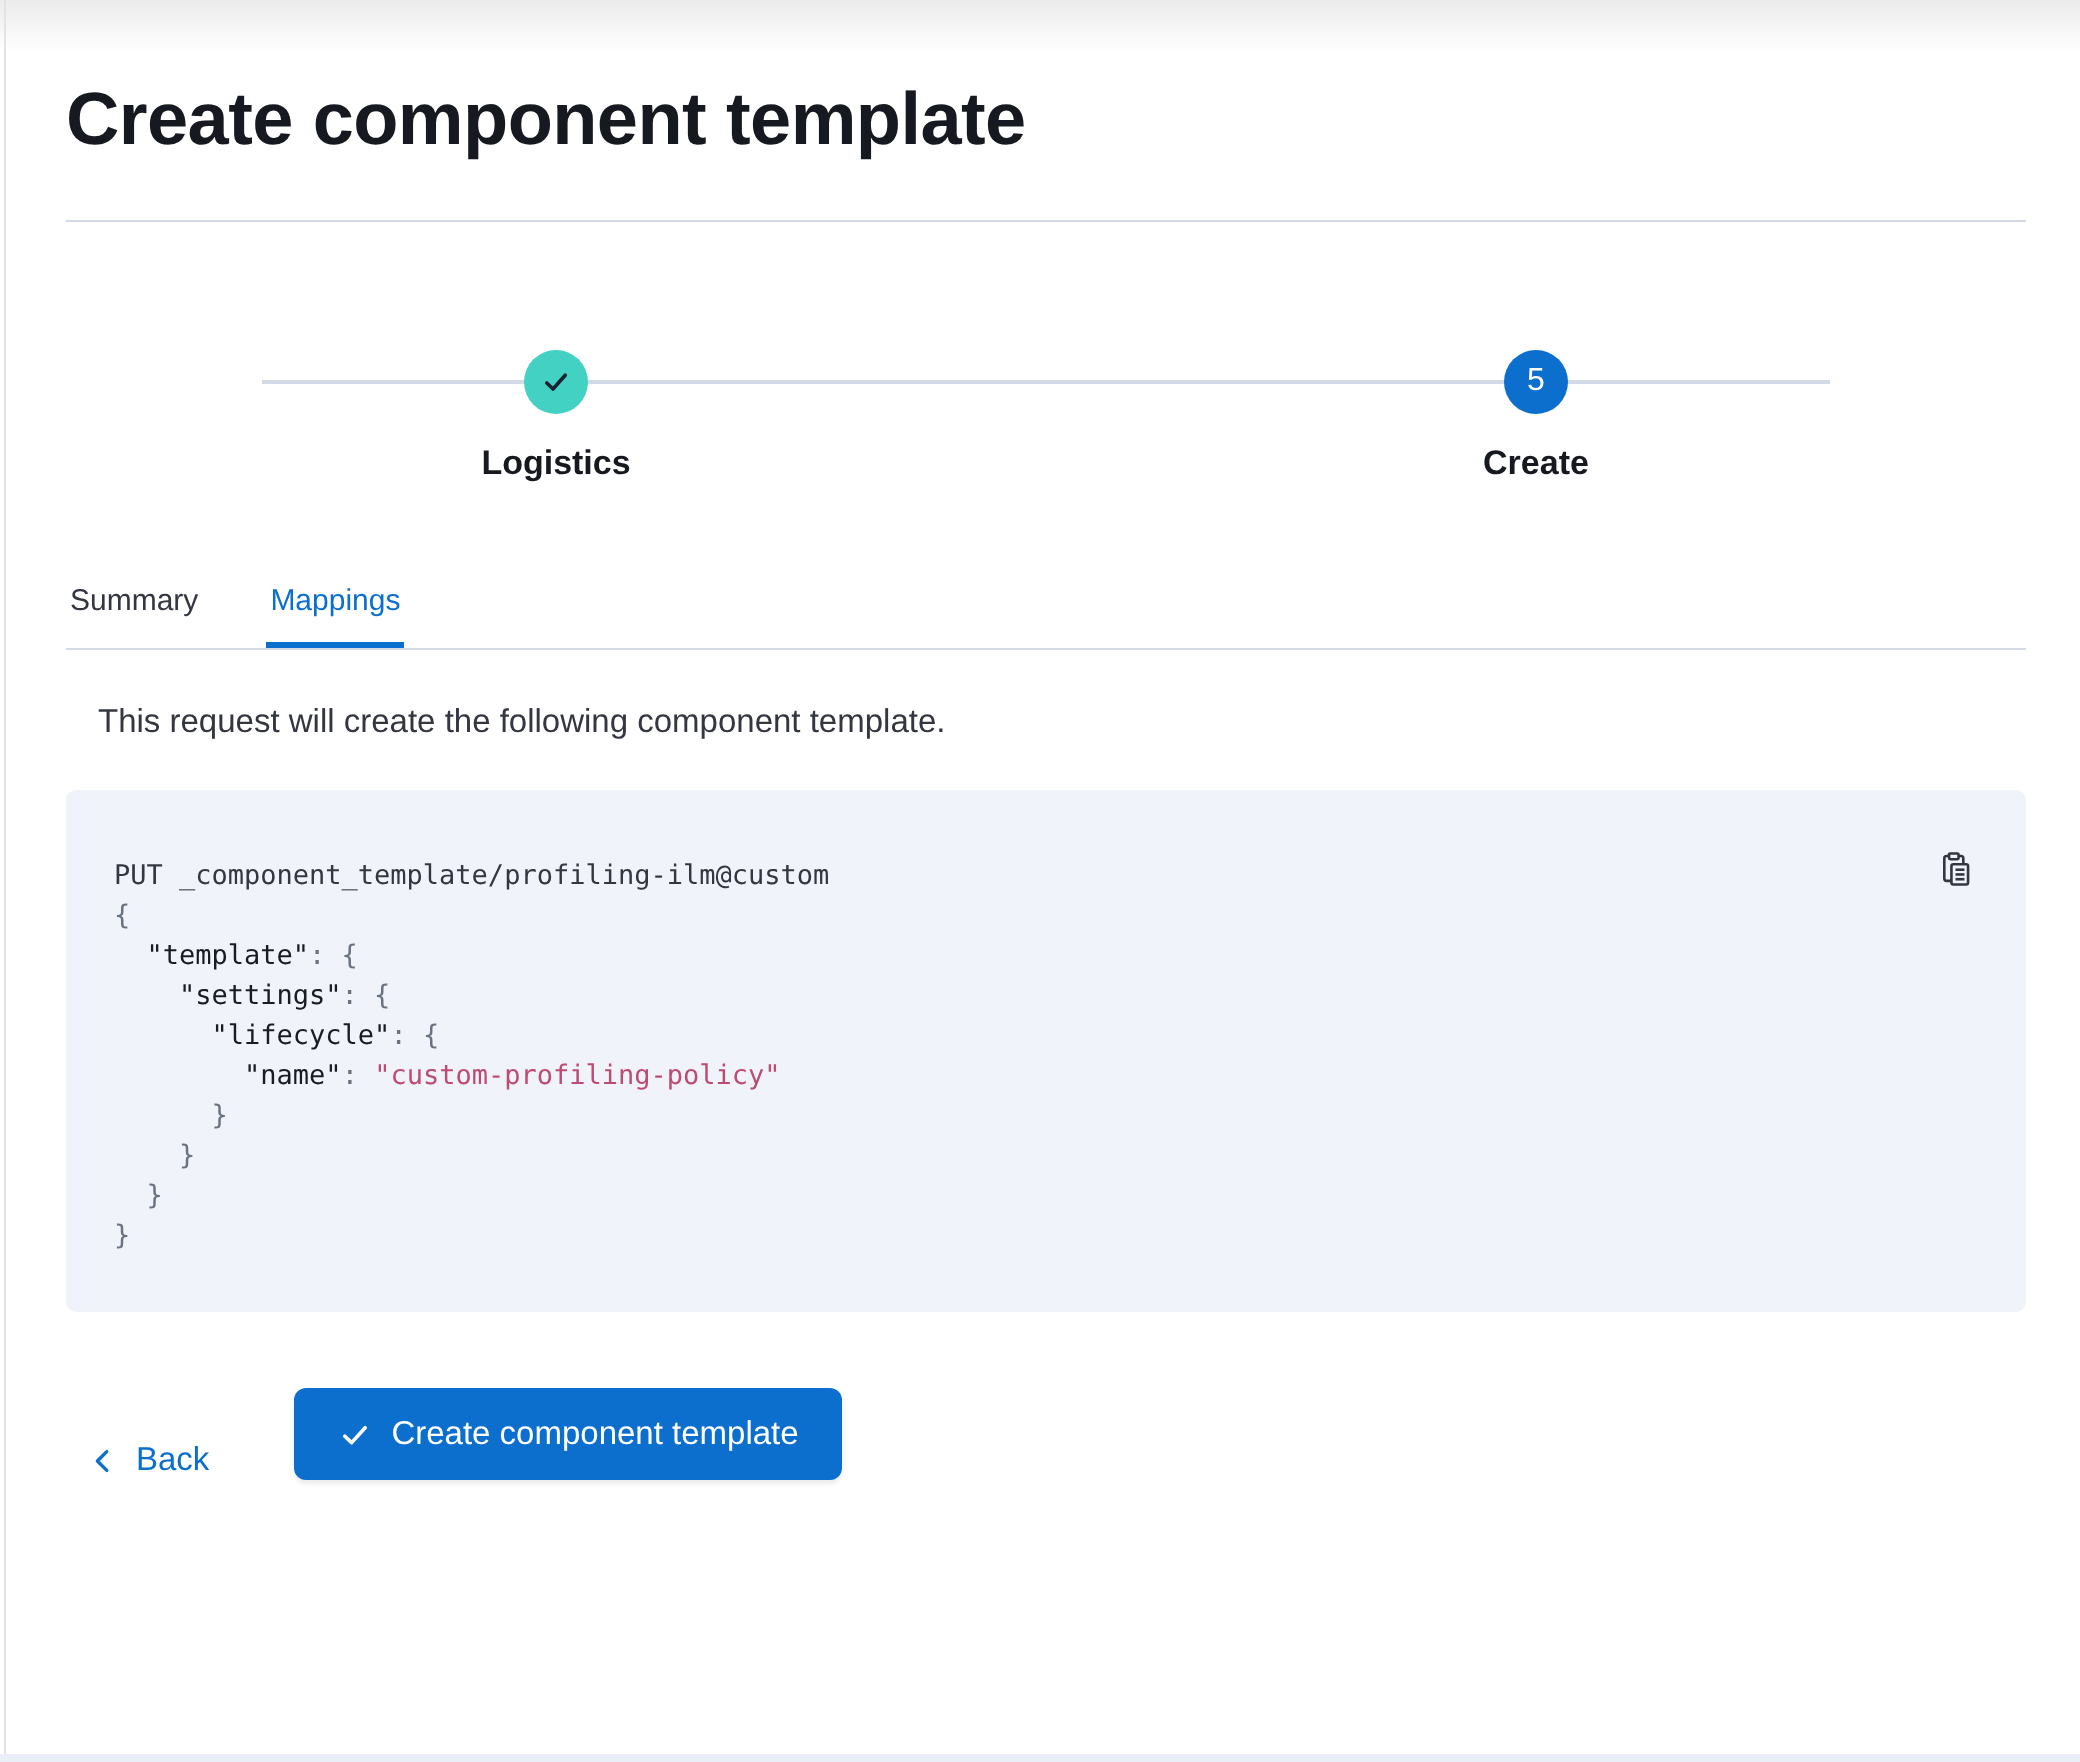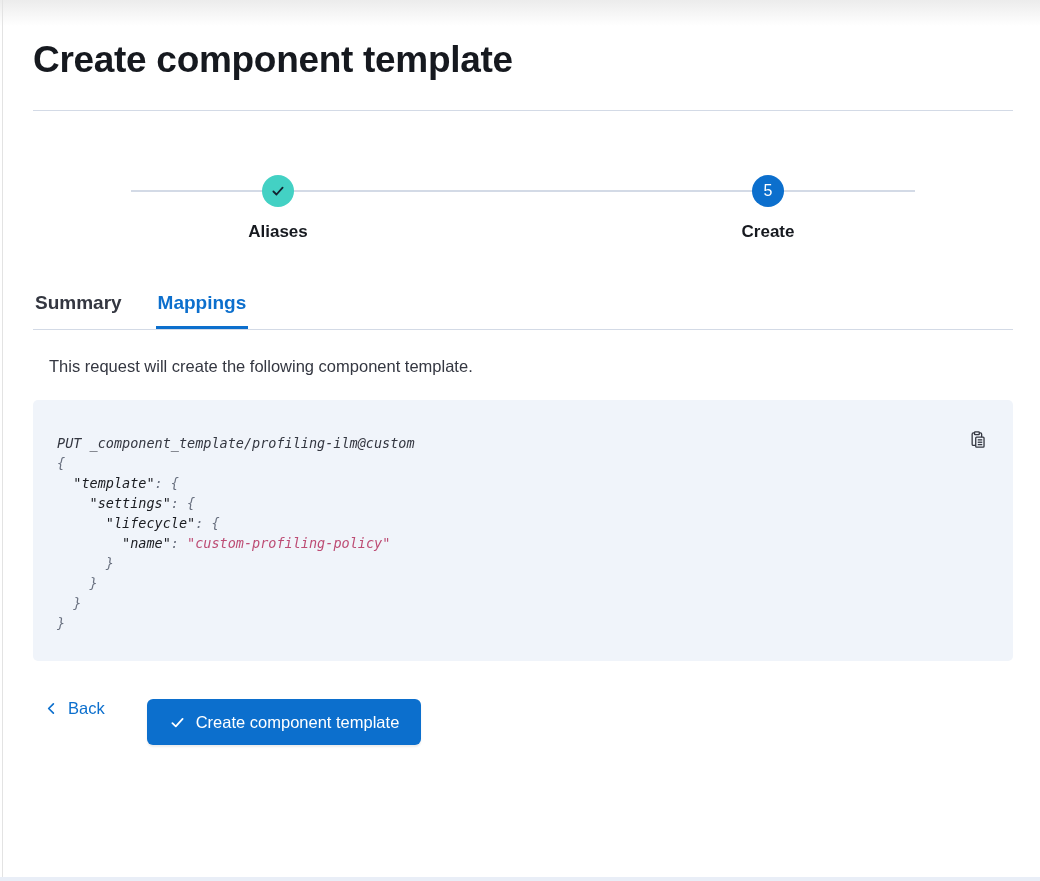--- a/index.html
+++ b/index.html
@@ -42,38 +42,38 @@
   .step-circle.complete{background:var(--success);color:#132330;}
   .step-circle.current{background:var(--primary);color:#ffffff;
     font-size:16px;font-weight:500;}
   .step-label{margin-top:15px;font-size:17px;font-weight:700;color:var(--heading);}
 
   .review-heading{margin:60px 0 0;font-size:28px;line-height:34px;font-weight:700;
     color:var(--heading);}
 
   .tabs{margin-top:50px;display:flex;gap:32px;border-bottom:1px solid var(--divider);}
   .tab{background:none;border:none;padding:0 2px 15px;cursor:pointer;
-    font-family:inherit;font-size:19px;font-weight:700;color:var(--text);}
+    font-family:inherit;font-size:15px;font-weight:400;color:var(--text);}
   .tab.selected{color:var(--primary);box-shadow:inset 0 -3px 0 0 var(--primary);}
 
   .description{margin:26px 16px 0;font-size:16.5px;line-height:20px;color:var(--text);}
 
   .code-panel{margin-top:24px;background:var(--code-bg);border-radius:5px;
-    padding:33px 24px 28px;position:relative;font-style:italic;}
+    padding:33px 24px 28px;position:relative;}
   .code-panel pre{margin:0;font-family:"DejaVu Sans Mono","Liberation Mono",monospace;
     font-size:13.5px;line-height:20px;color:var(--text);}
   .code-line{display:block;}
   .tok-plain{color:var(--text);}
   .tok-key{color:#1a1c21;}
   .tok-punct{color:var(--code-punct);}
   .tok-string{color:var(--code-string);}
   .copy-btn{position:absolute;top:28px;right:24px;background:none;border:none;
     padding:2px;cursor:pointer;line-height:0;}
 
-  .footer{margin-top:38px;display:flex;align-items:flex-start;}
+  .footer{margin-top:38px;display:flex;align-items:flex-end;}
   .back-link{display:flex;align-items:center;gap:9px;margin-left:11px;
     background:none;border:none;padding:0;cursor:pointer;font-family:inherit;
     font-size:16.5px;font-weight:500;color:var(--primary);}
   .submit-btn{margin-left:42px;height:46px;border-radius:6px;border:none;
     background:var(--primary);color:#ffffff;display:flex;align-items:center;
     gap:10px;padding:0 22px;cursor:pointer;font-family:inherit;
     font-size:16.5px;font-weight:500;box-shadow:0 2px 2px rgba(0,0,0,0.08);}
   .icon{line-height:0;}
 </style>
 </head>
@@ -82,27 +82,27 @@
 <div class="top-fade"></div>
 <div class="left-edge"></div>
 
 <div class="main">
 
   <h1 class="page-title">Create component template</h1>
   <div class="title-divider"></div>
 
   <div class="stepper">
     <div class="stepper-connector"></div>
-      <button class="step">
+  <button class="step">
         <div class="step-circle complete">
           <svg width="16" height="16" viewBox="0 0 16 16" fill="none" stroke="currentColor" stroke-width="1.8" stroke-linecap="round" stroke-linejoin="round">
             <path d="M3.4 8.5 L6.5 11.5 L12.6 4.6"></path>
           </svg>
         </div>
-        <div class="step-label">Aliases</div>
+        <div class="step-label">Logistics</div>
       </button>
       <button class="step">
         <div class="step-circle current">5</div>
         <div class="step-label">Create</div>
       </button>
     </div>
 
 
   <div class="tabs">
       <button class="tab">Summary</button>

